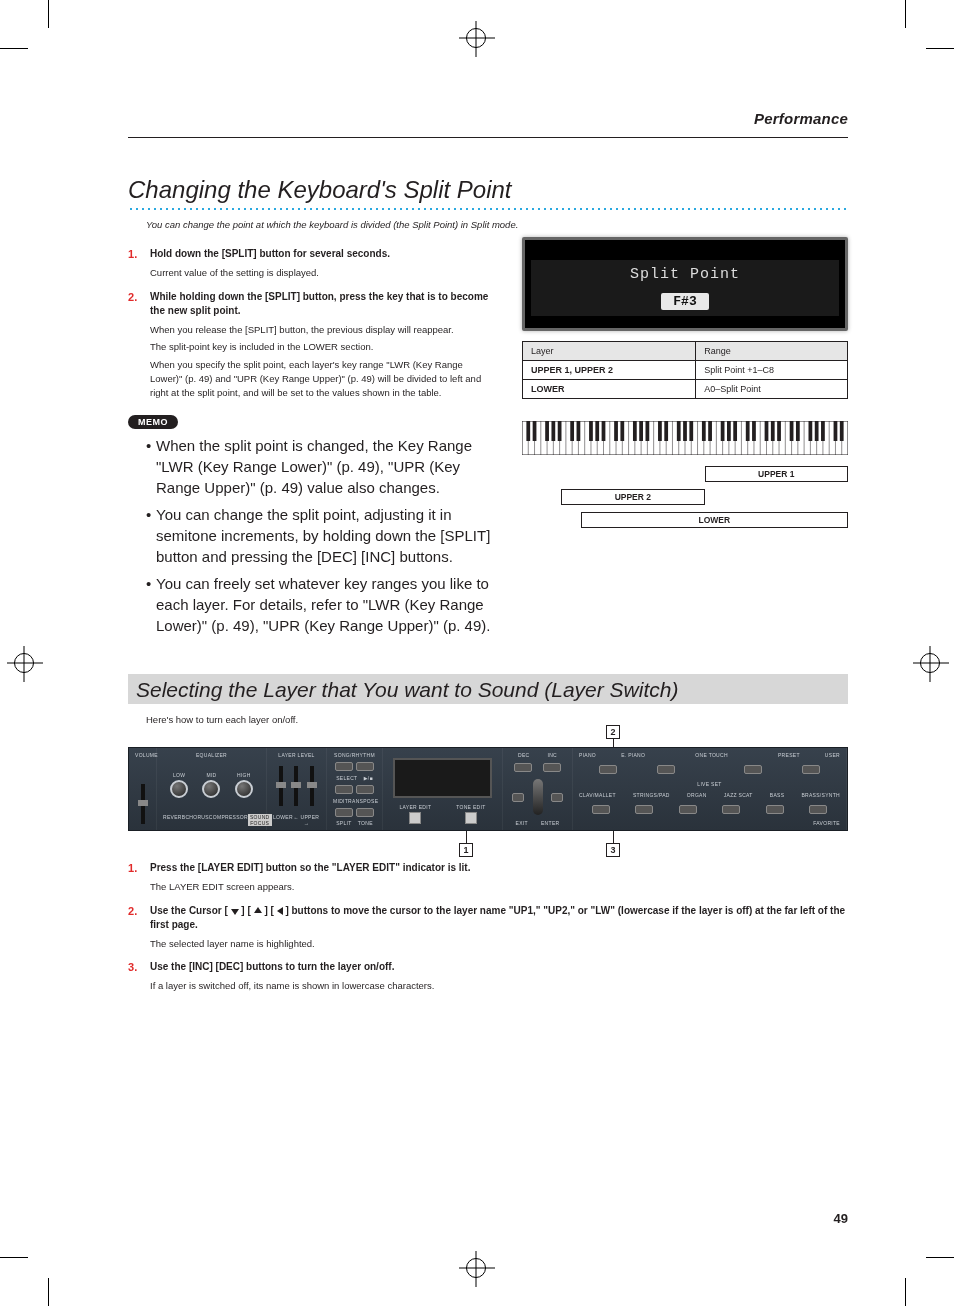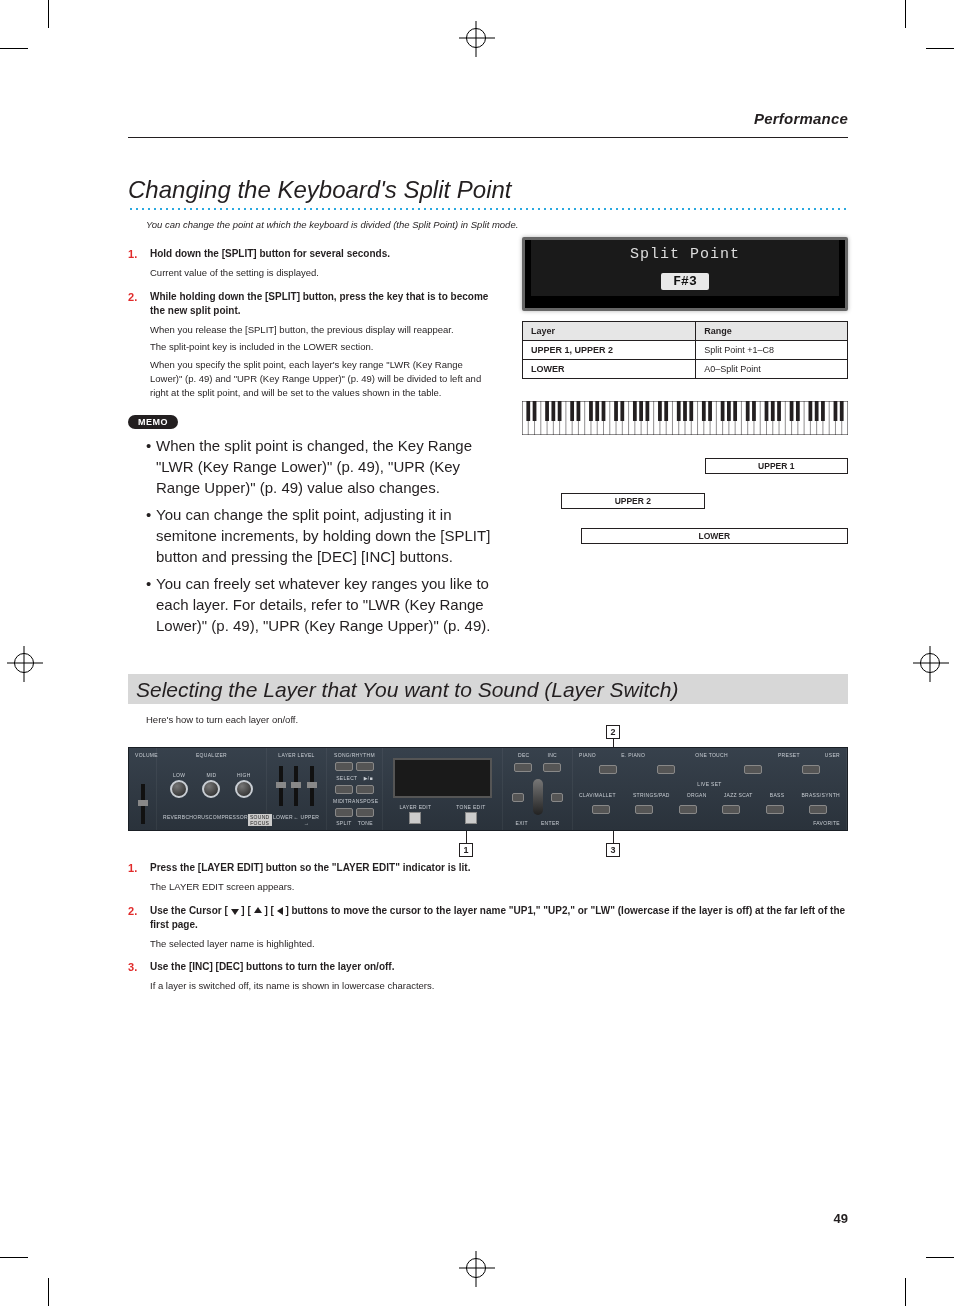--- a/index.html
+++ b/index.html
@@ -43,37 +43,37 @@
   ol.steps > li .step-head { font-weight:700; font-size:10px; display:block; }
   ol.steps > li p { margin-top:4px; }
 
   .memo-row { display:flex; align-items:center; margin-top:16px;}
   .memo-badge { background:#231f20; color:#fff; font-weight:700; font-size:9px; padding:2px 10px; border-radius:9px; letter-spacing:.5px;}
   ul.memo { list-style:none; padding-left:18px; margin-top:4px;}
   ul.memo li { font-size:15px; line-height:1.4; position:relative; padding-left:10px; margin-top:6px;}
   ul.memo li::before { content:"•"; position:absolute; left:0; top:0; }
 
   
-  .lcd { background:#000; border:3px solid #666; border-radius:2px; padding:0 6px 12px; box-shadow: 0 0 4px rgba(0,0,0,.3); }
+  .lcd { background:#000; border:3px solid #666; border-radius:2px; padding:20px 6px 12px; box-shadow: 0 0 4px rgba(0,0,0,.3); }
   .lcd .screen { background:#1a1a1a; padding:6px 4px; }
   .lcd .line1 { font-family: "Courier New", monospace; color:#ddd; text-align:center; font-size:15px; letter-spacing:1px;}
   .lcd .line2 { text-align:center; margin-top:8px;}
   .lcd .line2 span { display:inline-block; background:#e8e8e8; color:#111; font-family:"Courier New",monospace; font-size:13px; padding:1px 12px; border-radius:2px; font-weight:700;}
 
   
   table.range { width:100%; border-collapse:collapse; margin-top:10px; font-size:9px;}
   table.range th, table.range td { border:1px solid #231f20; padding:4px 8px; text-align:left;}
-  table.range th { background:#e6e6e6; font-weight:700;}
+  table.range th { background:#e6e6e6; font-weight:400;}
   table.range td.b { font-weight:700; }
 
   
   .kbd-diagram { margin-top:22px; }
   .bars { margin-top:4px; font-size:8.5px; font-weight:700; text-align:center;}
   .bar { border:1px solid #231f20; padding:2px 0; }
-  .bar-row { display:flex; gap:0; margin-top:19px;}
+  .bar-row { display:flex; gap:0; margin-top:7px;}
   .spacer { }
   
   
   .sec2-title-wrap { background:#d7d7d7; padding:4px 8px 2px; margin-top:38px;}
   .sec2-title { font-size:21px; font-weight:400; font-style: italic; }
   .sec2-intro { font-size:9.5px; margin-top:10px;}
 
   
   .panel-wrap { position:relative; margin-top:22px;}
   .panel { background: linear-gradient(#37414c,#2a323b); height:84px; border:1px solid #1a1f25; position:relative; display:flex; align-items:stretch; overflow:hidden;}

